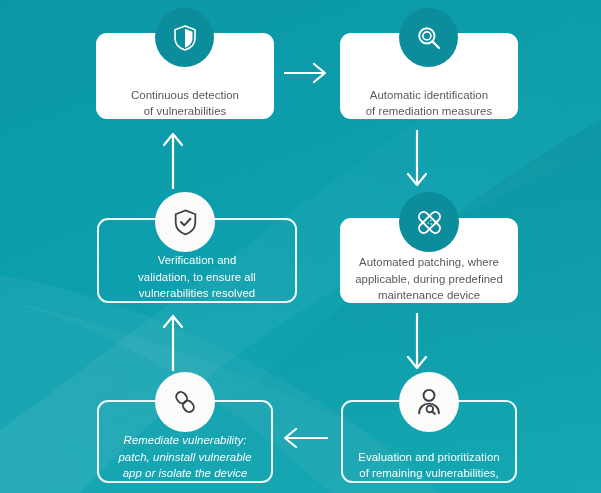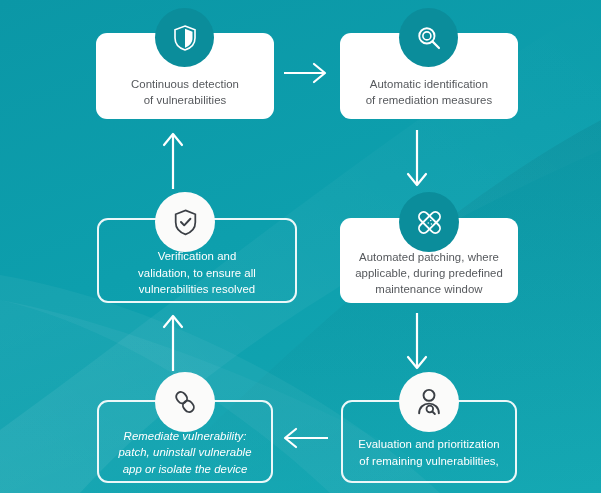--- a/index.html
+++ b/index.html
@@ -15,21 +15,21 @@
   .bg-base { position:absolute; inset:0;
     background:linear-gradient(160deg,#0b97a6 0%,#0d9fad 45%,#15a8b3 100%); }
   .bg-sweep { position:absolute; inset:0; }
 
   
   .card { position:absolute; border-radius:11px; }
   .card.filled { background:#ffffff; }
   .card.outlined { background:transparent; border:2px solid rgba(255,255,255,.92); }
   .card-text {
     position:absolute; left:8px; right:8px; bottom:0; top:38%;
-    display:flex; align-items:center; justify-content:center;
+    display:flex; align-items:flex-end; justify-content:center;
     text-align:center; line-height:1.42;
     font-size:11.4px; letter-spacing:.05px;
     padding:0 4px;
   }
   .card.filled .card-text { color:#55585c; }
   .card.outlined .card-text { color:#ffffff; }
 
   
   .badge { position:absolute; border-radius:50%;
     display:flex; align-items:center; justify-content:center; }
@@ -134,21 +134,21 @@
       <path d="M12 2.6 L19.6 5.6 V11.9 c0 4.9 -3.3 7.9 -7.6 9.3 C7.7 19.8 4.4 16.8 4.4 11.9 V5.6 Z" fill="none" stroke="#3b3f45" stroke-width="1.35"></path>
       <polyline points="8.5,11.6 11,14.2 15.8,9.1" fill="none" stroke="#3b3f45" stroke-width="1.5" stroke-linecap="round" stroke-linejoin="round"></polyline>
     </svg>
   </div>
 
   <div class="card filled" style="left:340px; top:218px; width:178px; height:85px;">
     <div class="card-text" style="top:30%;">
       <span>
         <span>Automated patching, where</span><br>
         <span>applicable, during predefined</span><br>
-        <span>maintenance window</span>
+        <span>maintenance device</span>
       </span>
     </div>
   </div>
   <div class="badge teal" style="left:399px; top:192px; width:60px; height:60px;">
     <svg width="33" height="33" viewBox="0 0 24 24">
       <g transform="rotate(45 12 12)">
         <rect x="8.6" y="2.6" width="6.8" height="18.8" rx="3.4" fill="none" stroke="#ffffff" stroke-width="1.35"></rect>
       </g>
       <g transform="rotate(-45 12 12)">
         <rect x="8.6" y="2.6" width="6.8" height="18.8" rx="3.4" fill="none" stroke="#ffffff" stroke-width="1.35"></rect>

